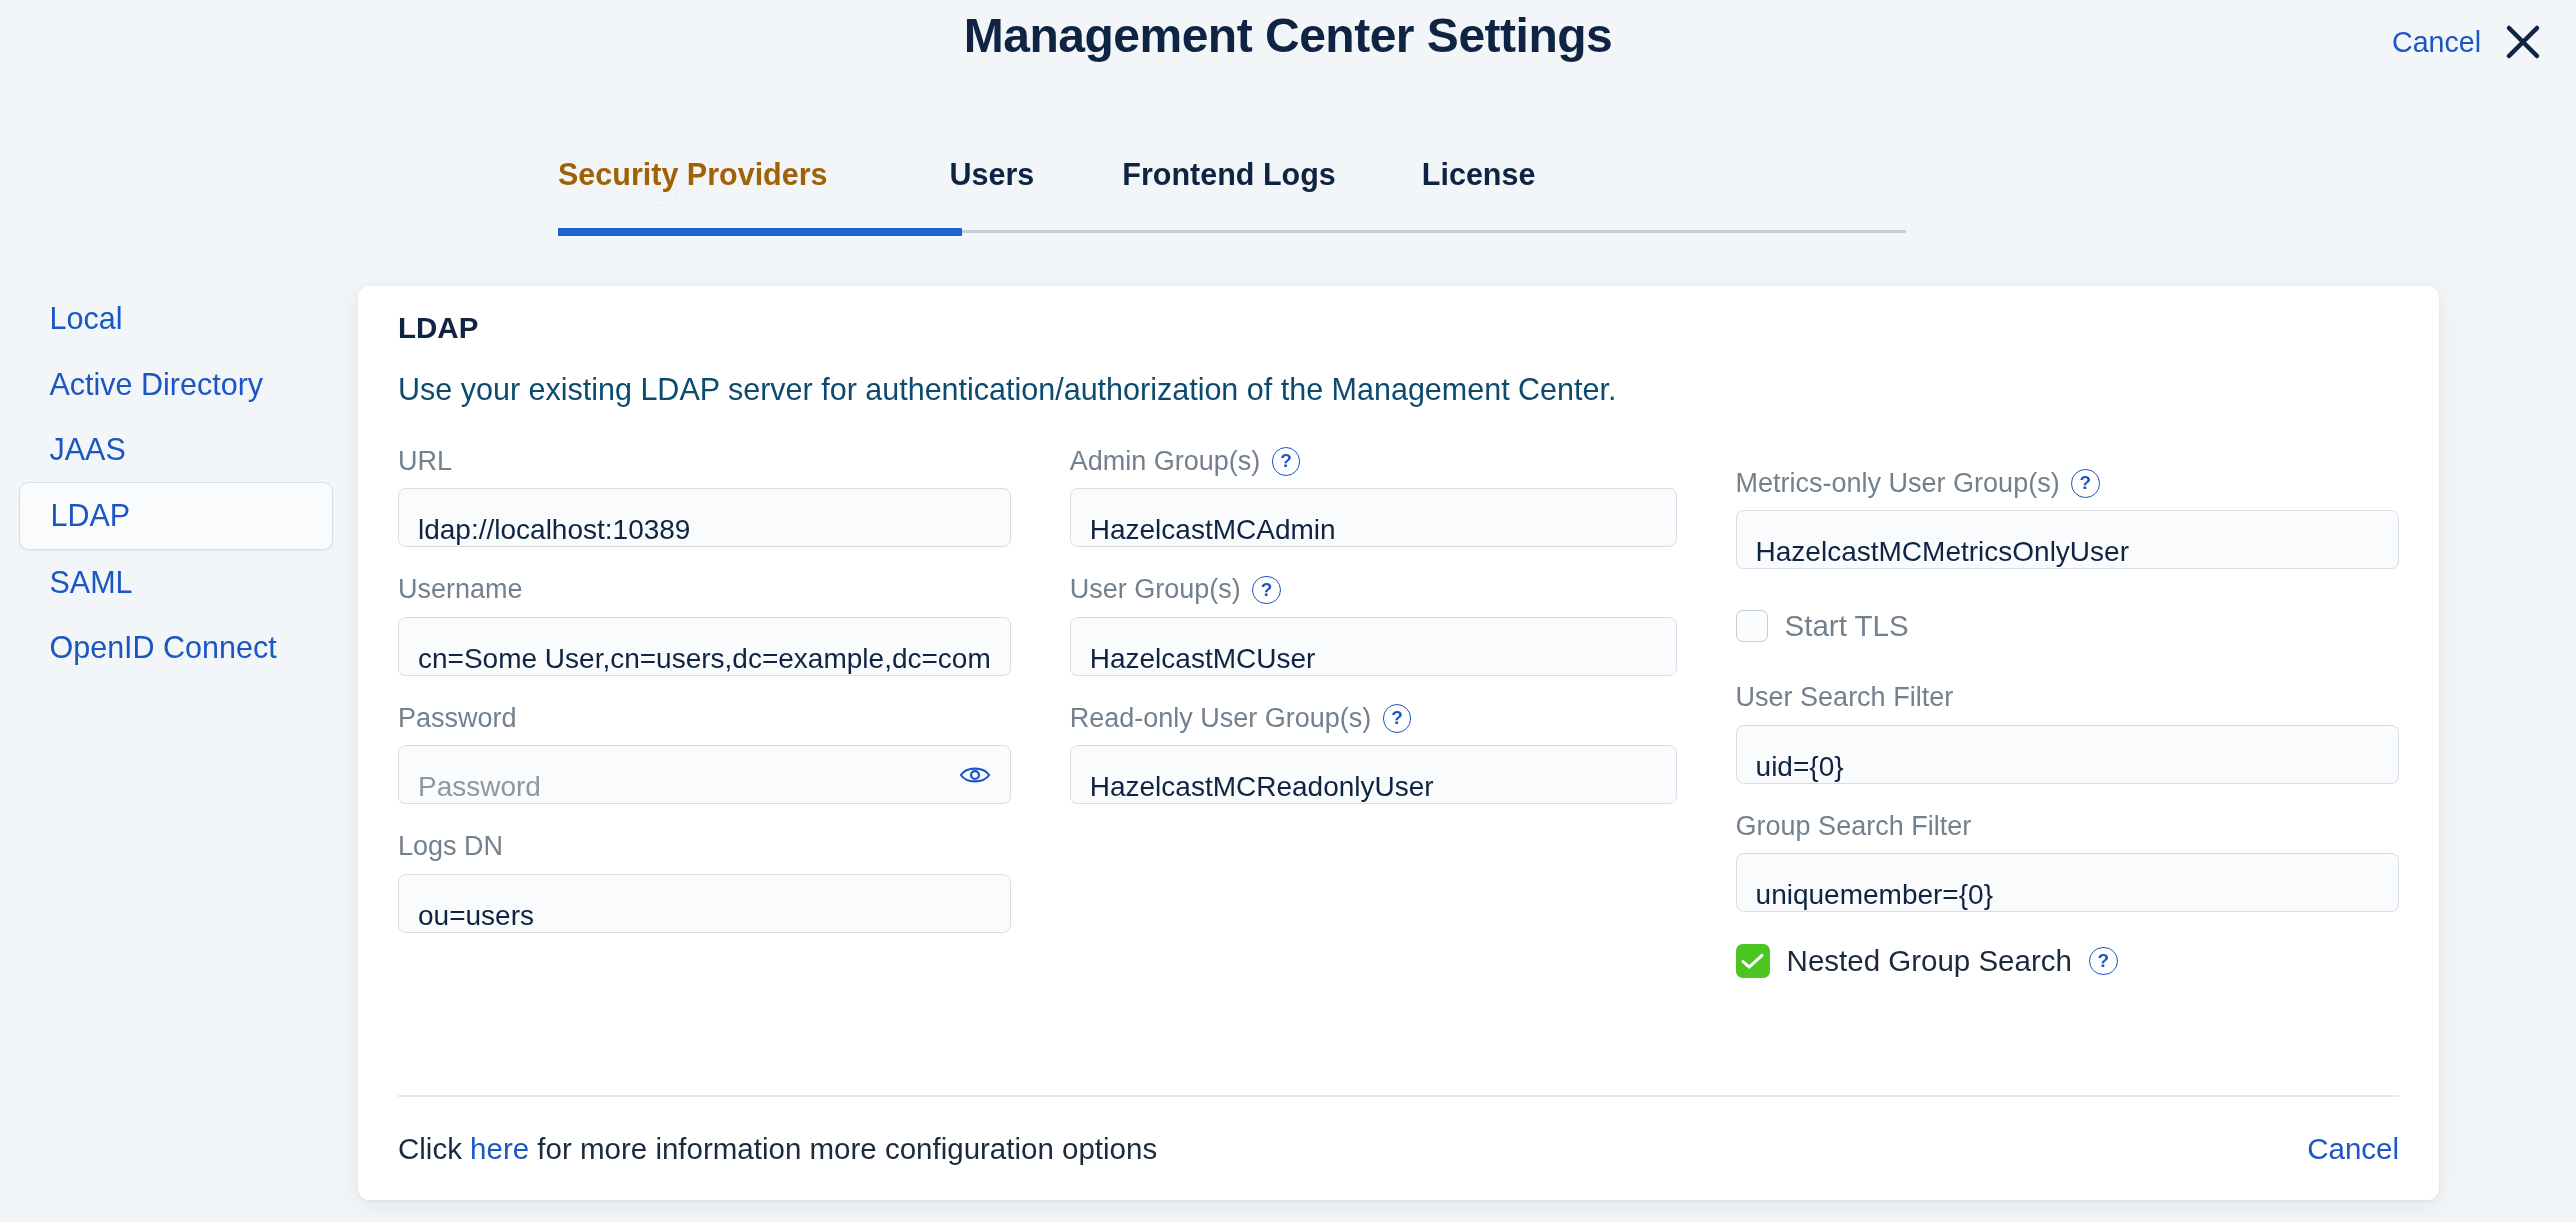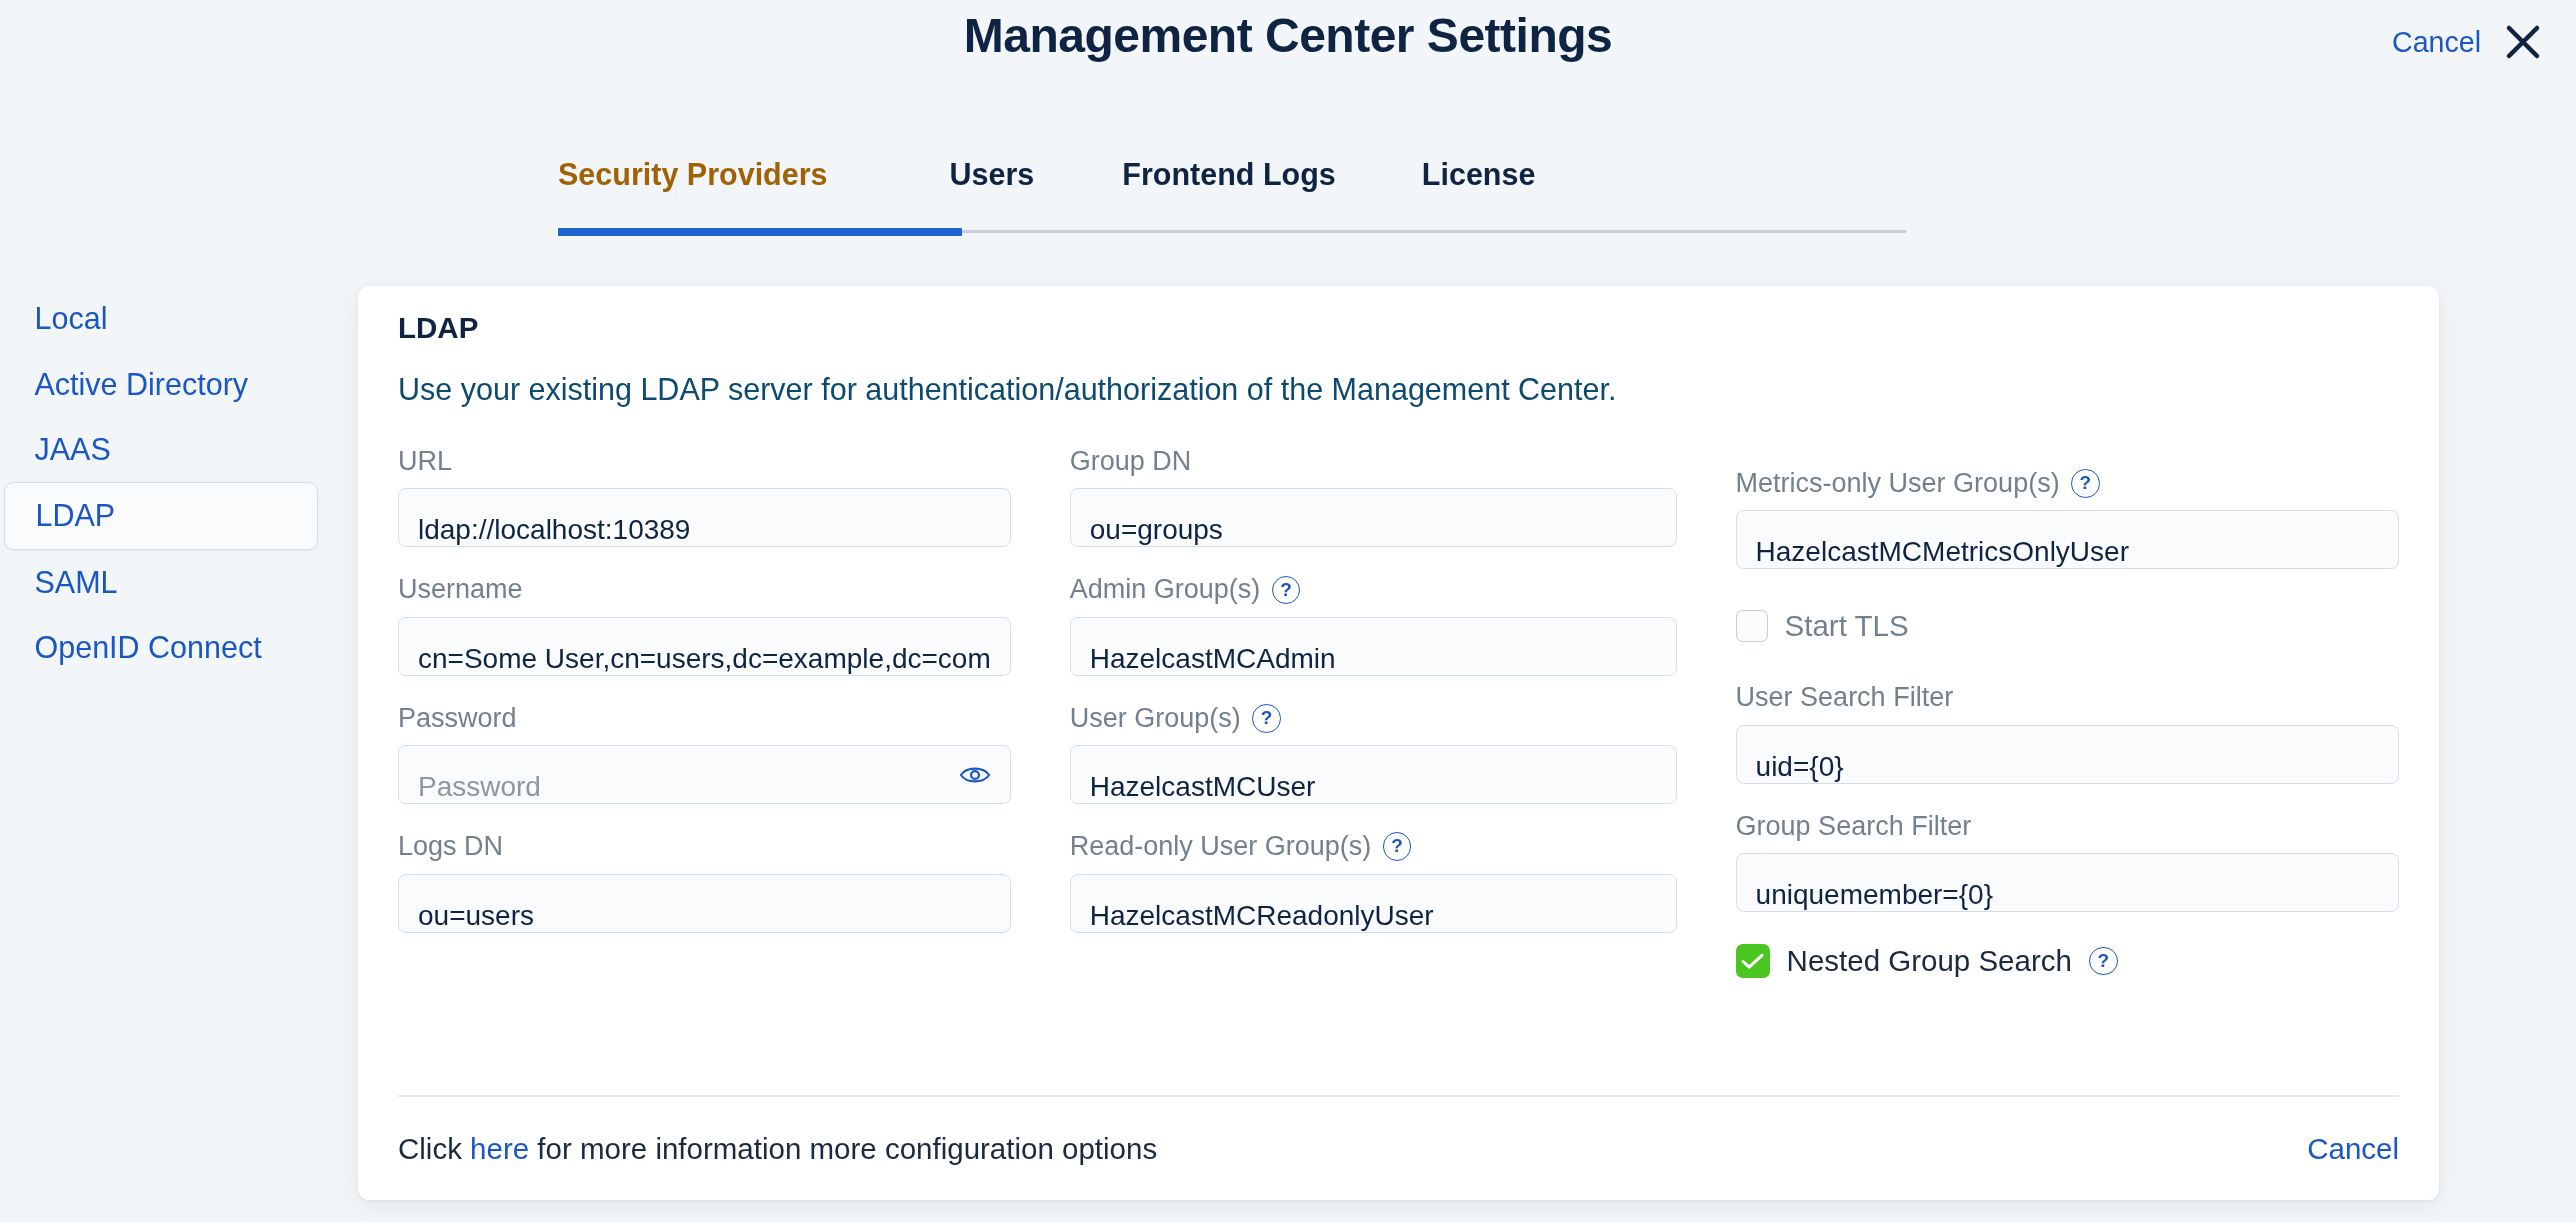--- a/index.html
+++ b/index.html
@@ -112,21 +112,21 @@
     position: absolute; top: 230px; left: 558px; width: 1348px; height: 2.9px;
     background: #c6ced8;
   }
   .tabs-rule-active {
     position: absolute; top: 228px; left: 558px; width: 404px; height: 7.6px;
     background: #1f63cc; border-radius: 1px;
   }
 
   
   .provider-nav {
-    position: absolute; left: 4px; top: 286px; width: 314px;
+    position: absolute; left: 19px; top: 286px; width: 314px;
   }
   .provider-item {
     color: #1a56c4; font-size: 30.5px; padding: 15.2px 30.5px;
     border-radius: 9.5px; cursor: pointer; white-space: nowrap;
   }
   .provider-item.selected {
     background: #fafbfc; border: 1px solid #d6dde5;
     box-shadow: 0 1px 1.9px rgba(16,32,60,0.05);
   }
 
@@ -399,28 +399,20 @@
             <span>Logs DN</span>
           </div>
           <div class="input">
             <span class="val">ou=users</span>
           </div>
         </div>
       </div>
 
       <div class="col c2">
 
-        <div class="field">
-          <div class="field-label">
-            <span>Group DN</span>
-          </div>
-          <div class="input">
-            <span class="val">ou=groups</span>
-          </div>
-        </div>
 
         <div class="field">
           <div class="field-label">
             <span>Admin Group(s)</span>
             <span class="help">?</span>
           </div>
           <div class="input">
             <span class="val">HazelcastMCAdmin</span>
           </div>
         </div>

